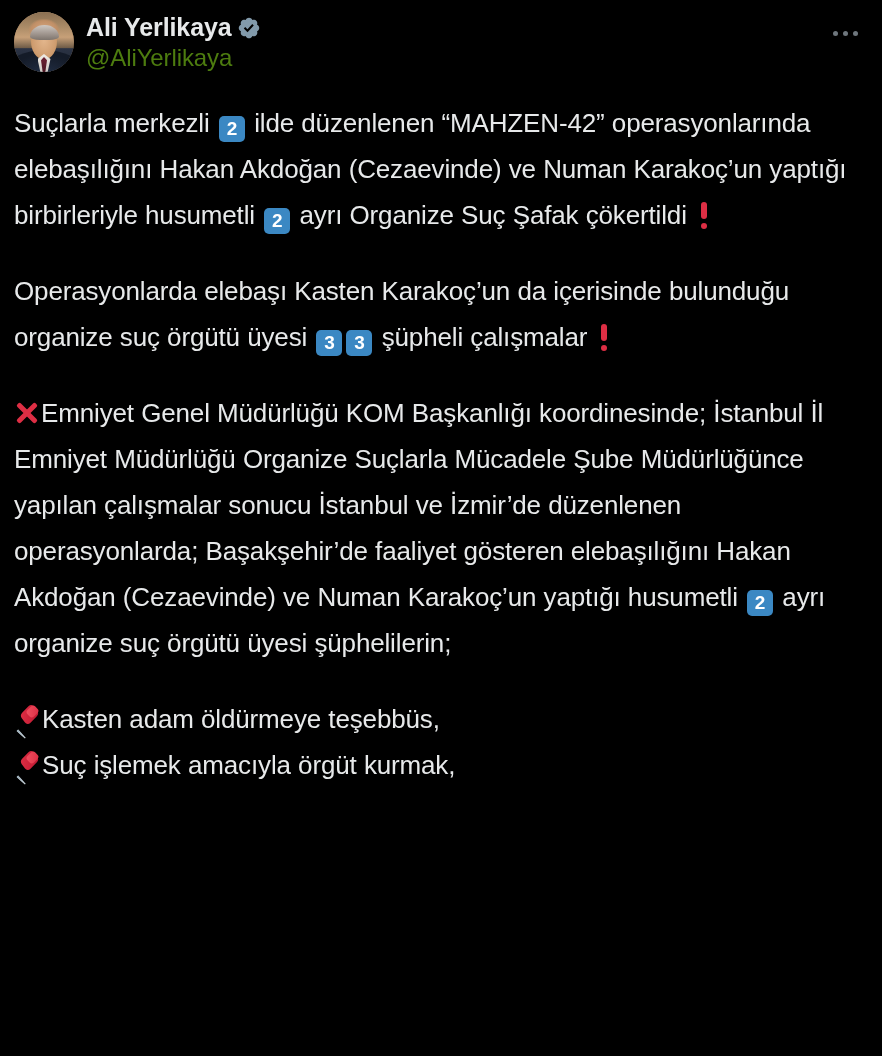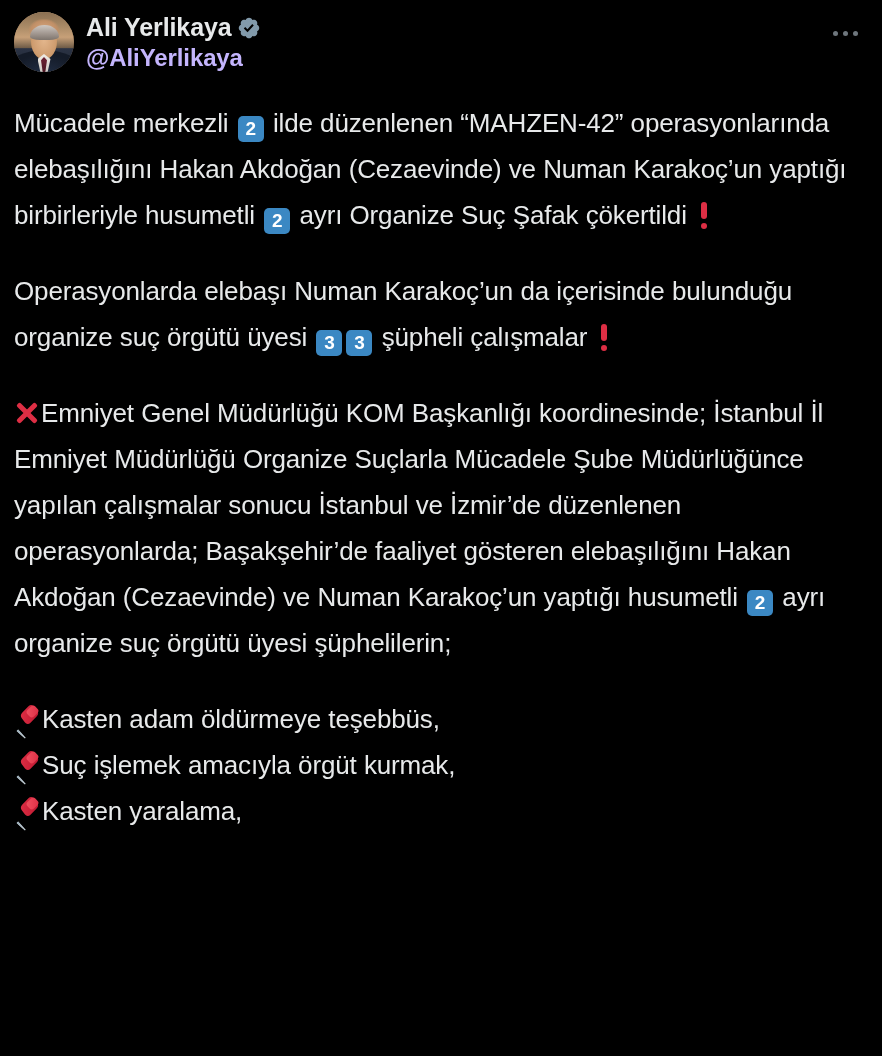--- a/index.html
+++ b/index.html
@@ -115,25 +115,24 @@
   }
   .verified-badge {
     width: 24px;
     height: 24px;
     flex: 0 0 24px;
     display: block;
     margin-top: 2px;
   }
   .handle {
     font-size: 24px;
-    color: #c4b5fd;
+    color: #4d7c0f;
     margin-top: 2px;
     letter-spacing: -0.1px;
     cursor: pointer;
-    font-weight: bold;
   }
 
   .more-btn {
     position: absolute;
     top: 18px;
     right: 18px;
     width: 38px;
     height: 30px;
     display: flex;
     align-items: center;
@@ -310,29 +309,28 @@
   </div>
 
   <div class="more-btn">
     <span></span>
     <span></span>
     <span></span>
   </div>
 
   <div class="tweet-body">
 
-    <div class="para"><span>Mücadele merkezli </span><span class="keycap">2</span><span> ilde düzenlenen “MAHZEN-42” operasyonlarında elebaşılığını Hakan Akdoğan (Cezaevinde) ve Numan Karakoç’un yaptığı birbirleriyle husumetli </span><span class="keycap">2</span><span> ayrı Organize Suç Şafak çökertildi</span><span class="excl"><i class="bar"></i><i class="dot"></i></span></div>
-
-    <div class="para"><span>Operasyonlarda elebaşı Numan Karakoç’un da içerisinde bulunduğu organize suç örgütü üyesi </span><span class="keycap">3</span><span class="keycap">3</span><span> şüpheli çalışmalar</span><span class="excl"><i class="bar"></i><i class="dot"></i></span></div>
+    <div class="para"><span>Suçlarla merkezli </span><span class="keycap">2</span><span> ilde düzenlenen “MAHZEN-42” operasyonlarında elebaşılığını Hakan Akdoğan (Cezaevinde) ve Numan Karakoç’un yaptığı birbirleriyle husumetli </span><span class="keycap">2</span><span> ayrı Organize Suç Şafak çökertildi</span><span class="excl"><i class="bar"></i><i class="dot"></i></span></div>
+
+    <div class="para"><span>Operasyonlarda elebaşı Kasten Karakoç’un da içerisinde bulunduğu organize suç örgütü üyesi </span><span class="keycap">3</span><span class="keycap">3</span><span> şüpheli çalışmalar</span><span class="excl"><i class="bar"></i><i class="dot"></i></span></div>
 
 
     <div class="para"><span class="crossmark"><i></i><i></i></span><span>Emniyet Genel Müdürlüğü KOM Başkanlığı koordinesinde; İstanbul İl Emniyet Müdürlüğü Organize Suçlarla Mücadele Şube Müdürlüğünce yapılan çalışmalar sonucu İstanbul ve İzmir’de düzenlenen operasyonlarda;  Başakşehir’de faaliyet gösteren elebaşılığını Hakan Akdoğan (Cezaevinde) ve Numan Karakoç’un yaptığı husumetli </span><span class="keycap">2</span><span> ayrı organize suç örgütü üyesi şüphelilerin;</span></div>
 
     <div class="list-block">
       <div class="list-line"><span class="pushpin"><i class="pin-needle"></i><i class="pin-head"></i><i class="pin-cap"></i></span><span>Kasten adam öldürmeye teşebbüs,</span></div>
       <div class="list-line"><span class="pushpin"><i class="pin-needle"></i><i class="pin-head"></i><i class="pin-cap"></i></span><span>Suç işlemek amacıyla örgüt kurmak,</span></div>
-      <div class="list-line"><span class="pushpin"><i class="pin-needle"></i><i class="pin-head"></i><i class="pin-cap"></i></span><span>Kasten yaralama,</span></div>
       <div class="list-line"></div>
 
     </div>
 
   </div>
 </div>
 
 </body></html>

